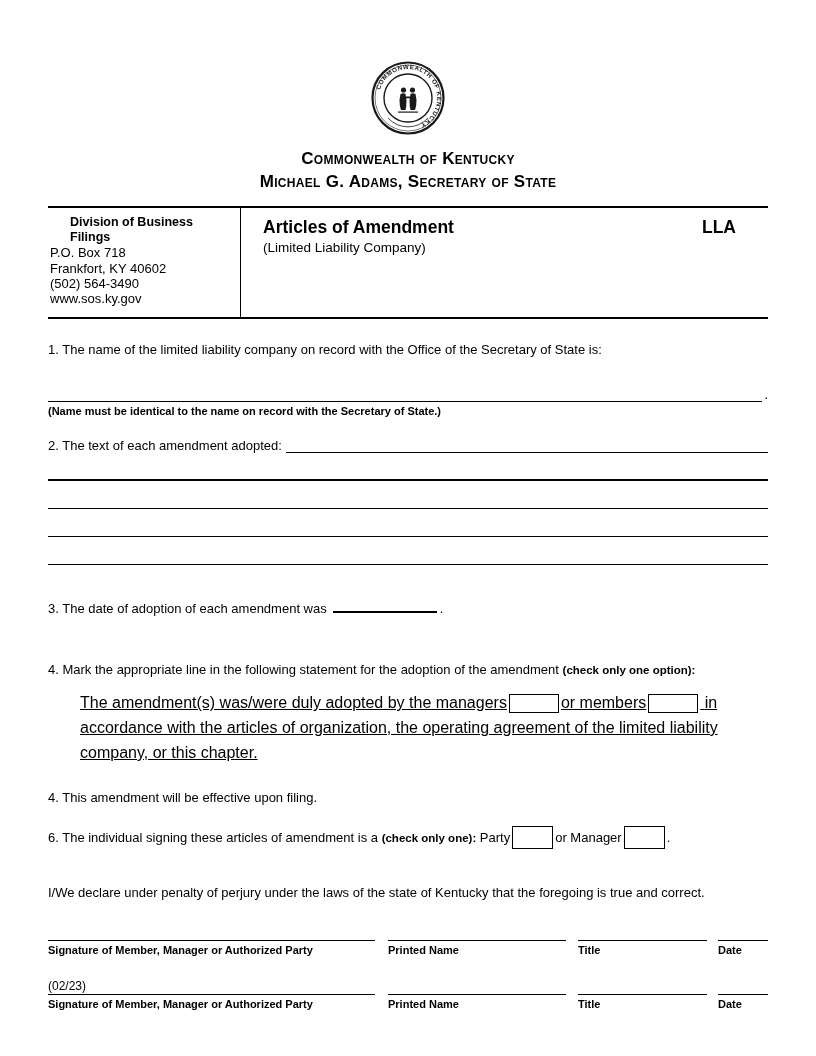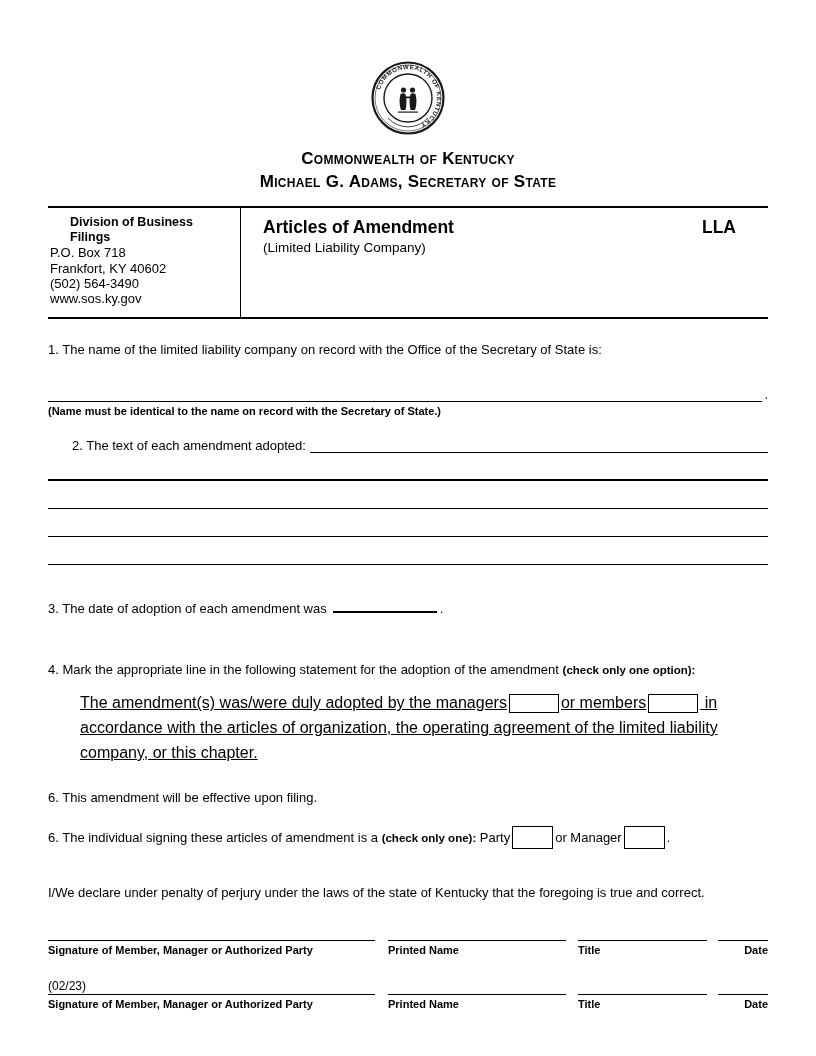--- a/index.html
+++ b/index.html
@@ -60,21 +60,21 @@
   
   .intro { margin-top: 18px; font-size: 13px; line-height: 1.45; }
   .item { font-size: 13px; line-height: 1.45; }
   .item1 { margin-top: 22px; }
   .line-row { display: flex; align-items: flex-end; margin-top: 27px; }
   .fill-line { flex: 1; border-bottom: 1px solid #000; height: 14px; }
   .period { font-size: 13px; padding-left: 2px; }
   .small-bold-note { font-weight: bold; font-size: 11px; margin-top: 3px; }
 
   .item2-row { display: flex; align-items: flex-end; margin-top: 21px; font-size: 13px; }
-  .item2-row .label { white-space: nowrap; padding-right: 4px; margin-left: 24px; }
+  .item2-row .label { white-space: nowrap; padding-right: 4px; }
   .amend-line { border-bottom: 1px solid #000; height: 28px; }
   .amend-line.first { border-bottom-width: 2px; }
 
   .item3 { margin-top: 35px; }
   .short-line {
     display: inline-block;
     width: 104px;
     border-bottom: 2px solid #000;
     height: 13px;
     margin: 0 3px 0 6px;
@@ -99,21 +99,21 @@
   .declaration { margin-top: 36px; font-size: 13px; }
 
   
   .sig-block { margin-top: 40px; }
   .sig-row { display: flex; }
   .sig-row + .sig-row { margin-top: 38px; }
   .sig-col { border-top: 1px solid #000; padding-top: 3px; font-weight: bold; font-size: 11px; }
   .sig-col.c1 { width: 327px; margin-right: 13px; }
   .sig-col.c2 { width: 178px; margin-right: 12px; }
   .sig-col.c3 { width: 129px; margin-right: 11px; }
-  .sig-col.c4 { width: 50px; text-align: right; }
+  .sig-col.c4 { width: 50px; }
 
   .footer-code {
     position: absolute;
     left: 48px;
     top: 979px;
     font-size: 12px;
   }
 </style>
 </head>
 <body>
@@ -182,21 +182,21 @@
     <div class="amend-line first"></div>
     <div class="amend-line"></div>
     <div class="amend-line"></div>
     <div class="amend-line"></div>
 
     <p class="item item3"><span>3. The date of adoption of each amendment was</span><span class="short-line"></span><span>.</span></p>
 
     <p class="item item4"><span>4. Mark the appropriate line in the following statement for the adoption of the amendment</span> <span class="bold-inline">(check only one option):</span></p>
     <p class="statement"><span>The amendment(s) was/were duly adopted by the managers</span><span class="check-box"></span><span>or members</span><span class="check-box"></span> <span>in accordance with the articles of organization, the operating agreement of the limited liability company, or this chapter.</span></p>
 
-    <p class="item item5">6. This amendment will be effective upon filing.</p>
+    <p class="item item5">4. This amendment will be effective upon filing.</p>
 
     <p class="item item6"><span>6.  The individual signing these articles of amendment is a</span> <span class="bold-inline">(check only one):</span> <span>Party</span><span class="check-box tall"></span><span>or Manager</span><span class="check-box tall"></span><span>.</span></p>
 
     <p class="declaration">I/We declare under penalty of perjury under the laws of the state of Kentucky that the foregoing is true and correct.</p>
 
     <div class="sig-block">
       <div class="sig-row">
         <div class="sig-col c1">Signature of Member, Manager or Authorized Party</div>
         <div class="sig-col c2">Printed Name</div>
         <div class="sig-col c3">Title</div>

